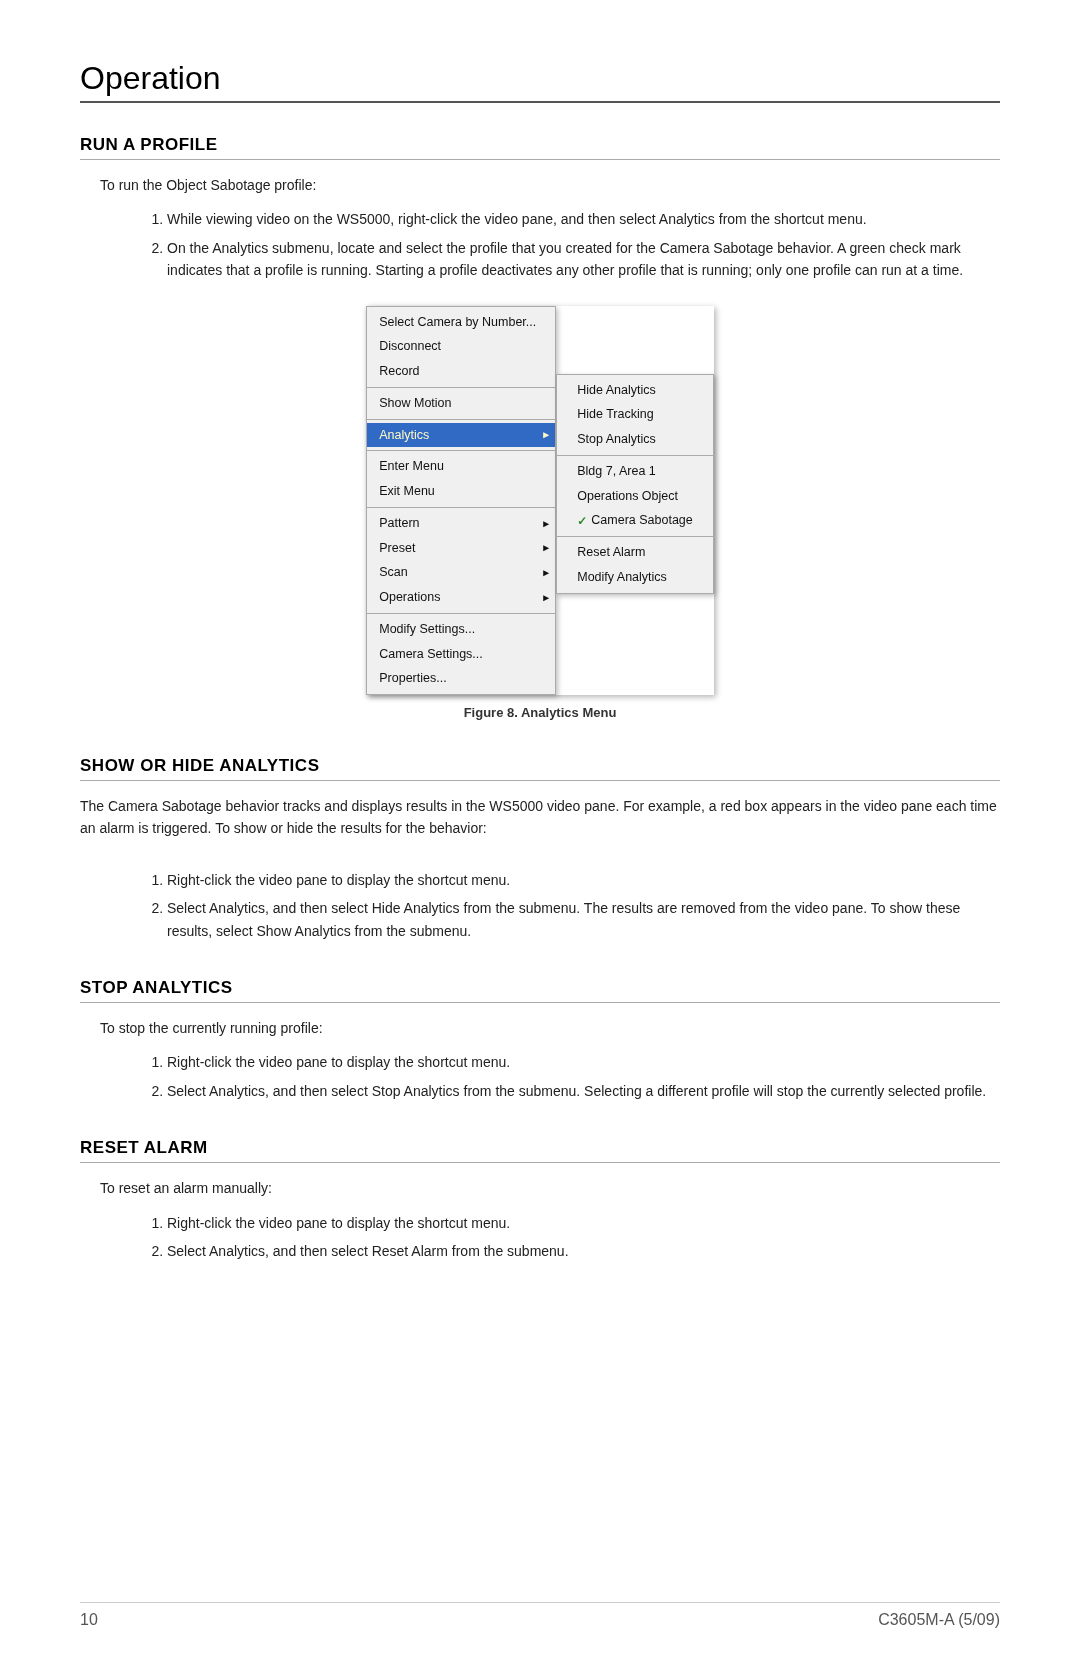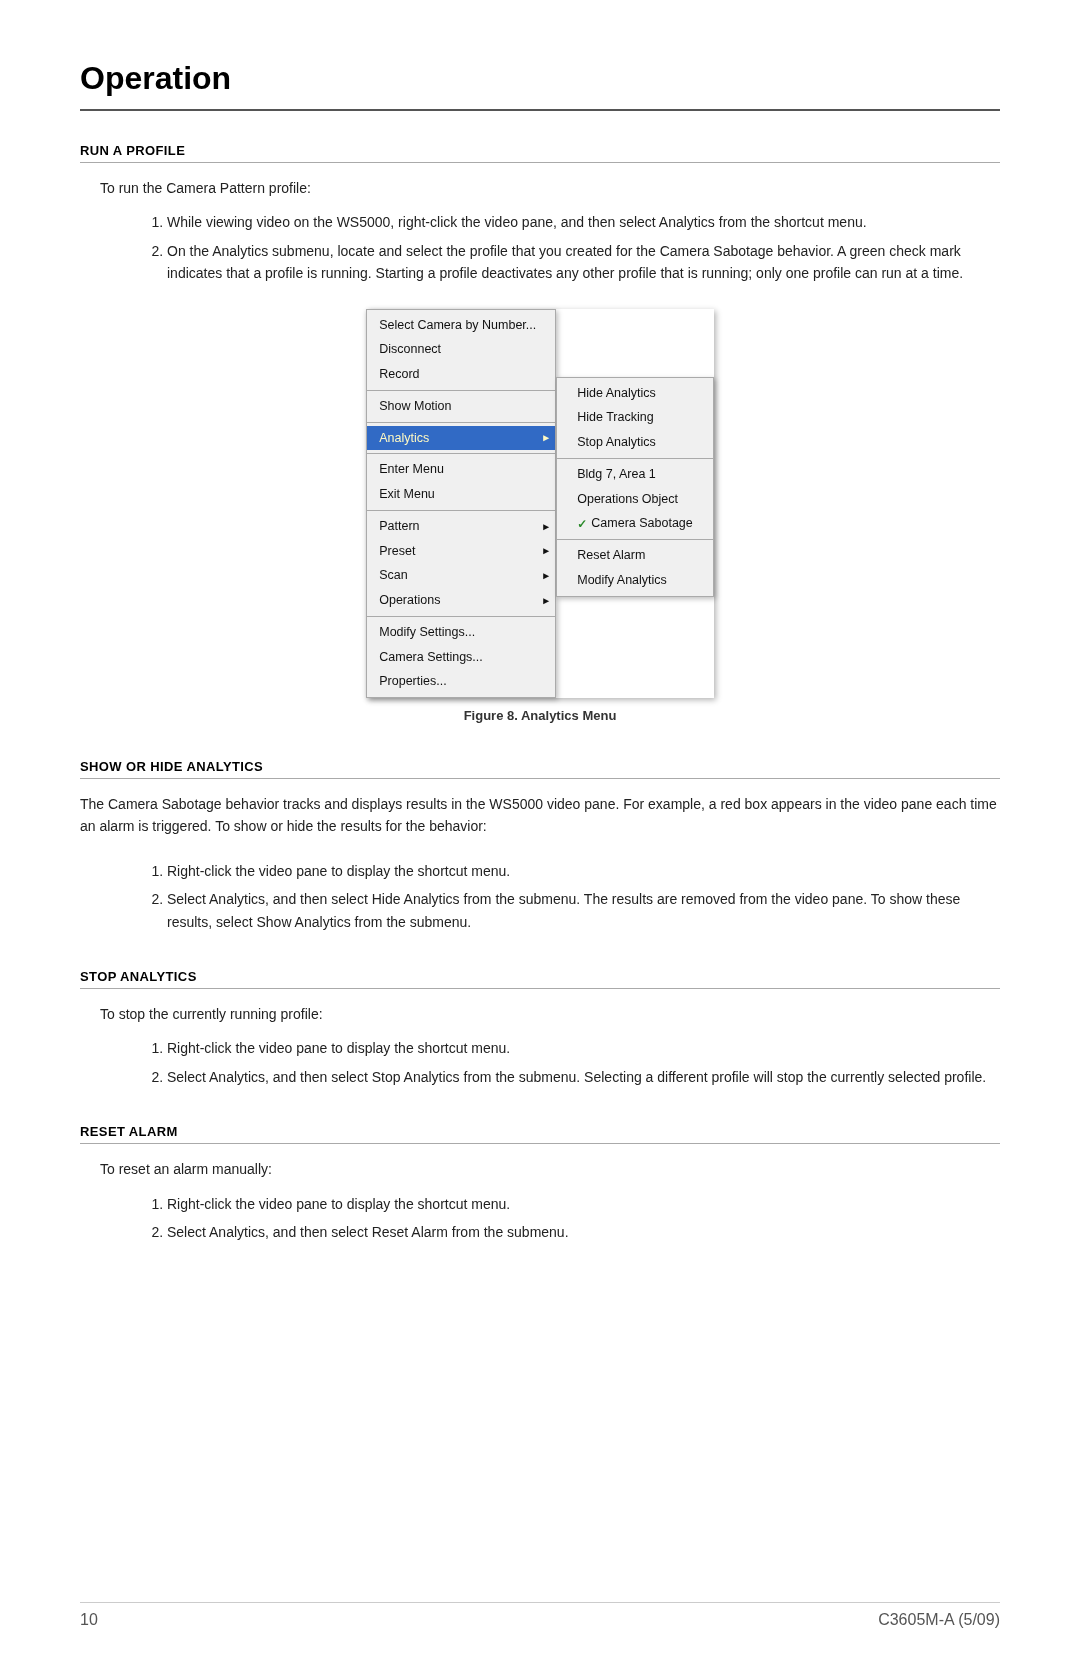--- a/index.html
+++ b/index.html
@@ -9,30 +9,30 @@
       color: #222;
       background: #fff;
       width: 1080px;
       min-height: 1669px;
       padding: 60px 80px 60px 80px;
     }
 
     
     .page-title {
       font-size: 32px;
-      font-weight: bold;
+      font-weight: normal;
       color: #000;
       border-bottom: 2px solid #555;
-      padding-bottom: 12px;
+      padding-bottom: 4px;
       margin-bottom: 32px;
     }
 
     
     .section-heading {
-      font-size: 13px;
+      font-size: 17px;
       font-weight: bold;
       text-transform: uppercase;
       letter-spacing: 0.03em;
       color: #000;
       border-bottom: 1px solid #aaa;
       padding-bottom: 4px;
       margin-bottom: 14px;
     }
 
     .section {
@@ -40,21 +40,21 @@
     }
 
     .section-intro {
       margin-left: 20px;
       margin-bottom: 12px;
       line-height: 1.6;
       color: #222;
     }
 
     .body-text {
-      margin-bottom: 22px;
+      margin-bottom: 29px;
       line-height: 1.6;
     }
 
     ol {
       margin-left: 87px;
       margin-bottom: 12px;
     }
 
     ol li {
       line-height: 1.6;
@@ -168,21 +168,21 @@
       padding-top: 8px;
     }
   </style>
 </head>
 <body>
 
 <div class="page-title">Operation</div>
 
 <div class="section">
   <div class="section-heading">RUN A PROFILE</div>
-  <p class="section-intro">To run the Camera Pattern profile:</p>
+  <p class="section-intro">To run the Object Sabotage profile:</p>
   <ol>
     <li>While viewing video on the WS5000, right-click the video pane, and then select Analytics from the shortcut menu.</li>
     <li>On the Analytics submenu, locate and select the profile that you created for the Camera Sabotage behavior. A green check mark indicates that a profile is running. Starting a profile deactivates any other profile that is running; only one profile can run at a time.</li>
   </ol>
 
   <div class="figure-container">
     <div class="menu-wrapper">
 
       <div class="context-menu">
         <div class="menu-item">Select Camera by Number...</div>

